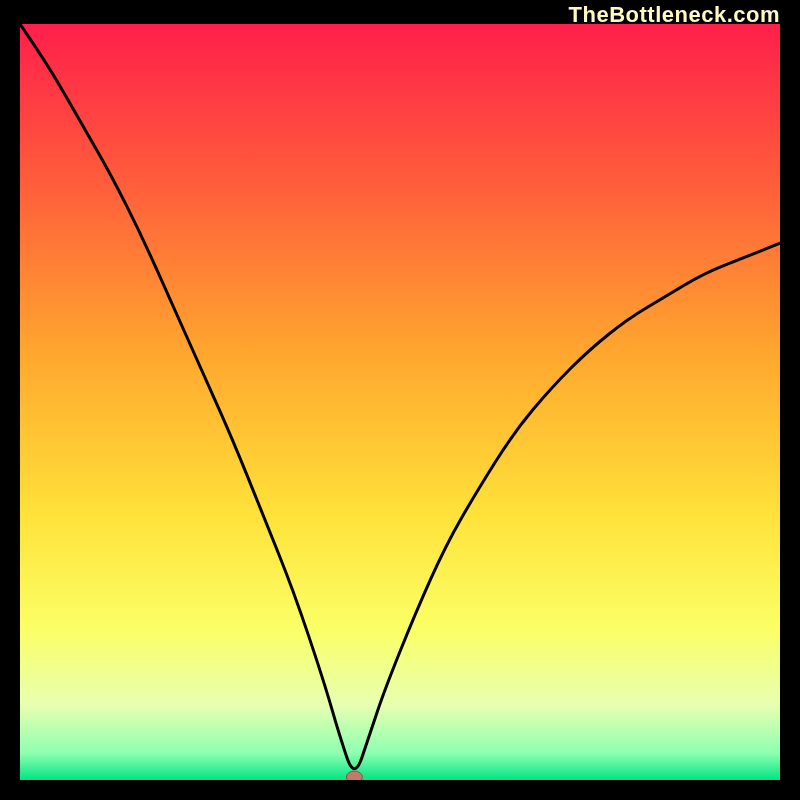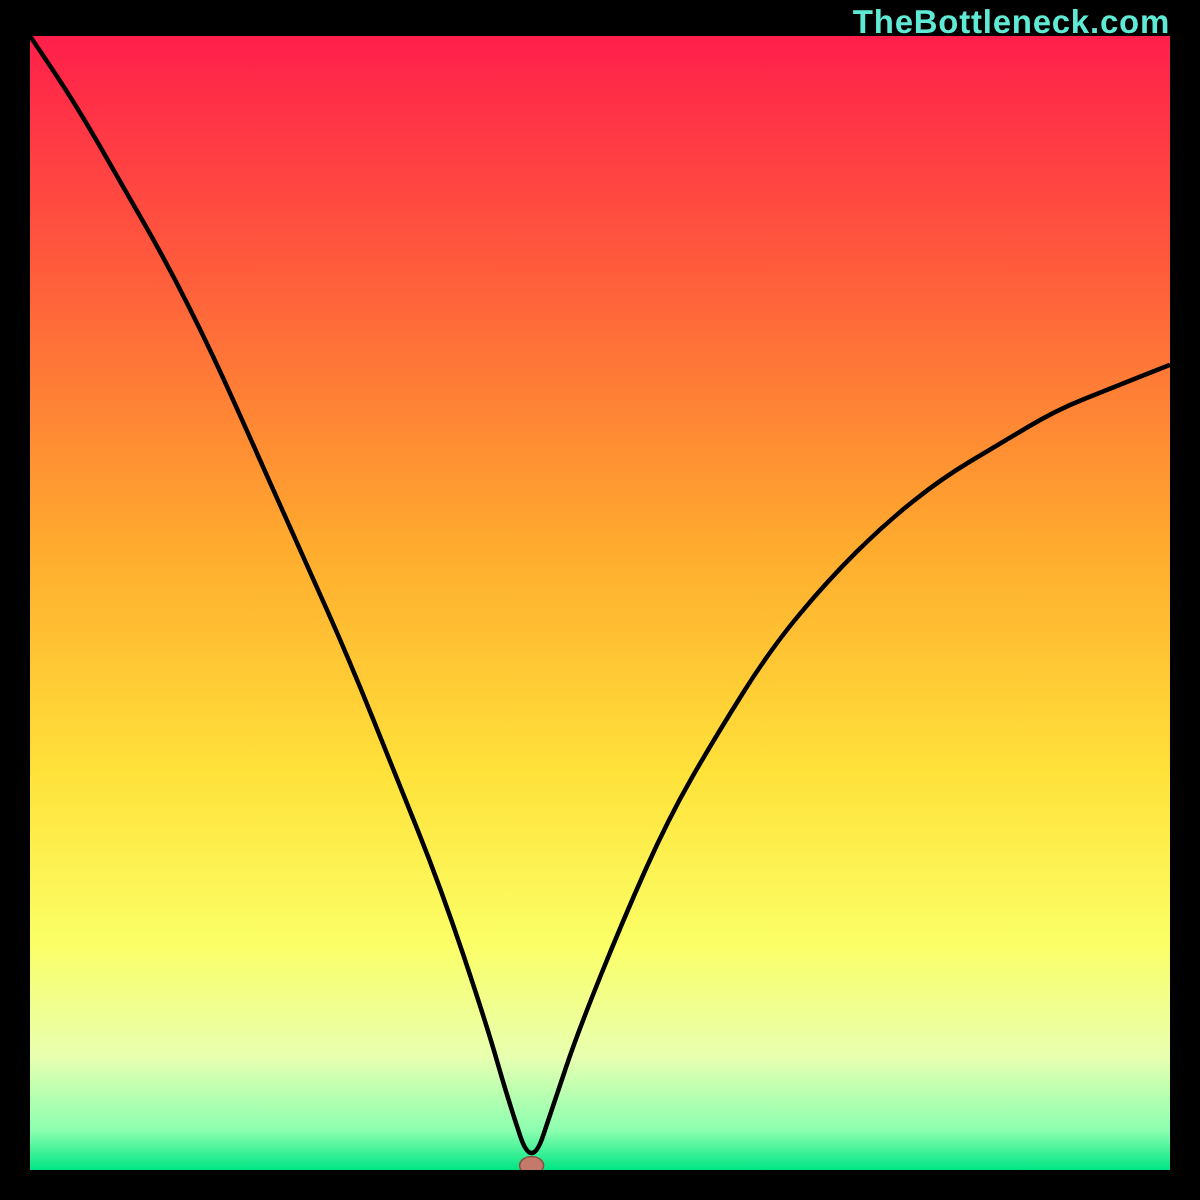--- a/index.html
+++ b/index.html
@@ -14,21 +14,21 @@
   .frame {
     position: relative;
     width: 800px;
     height: 800px;
     background: #000;
   }
   .watermark {
     position: absolute;
     top: 2px;
     right: 20px;
-    color: #5eead4;
+    color: #fef9c3;
     font-size: 22px;
     font-weight: 600;
     letter-spacing: 0.5px;
     user-select: none;
   }
   .plot-wrap {
     position: absolute;
     left: 20px;
     top: 24px;
     width: 760px;

